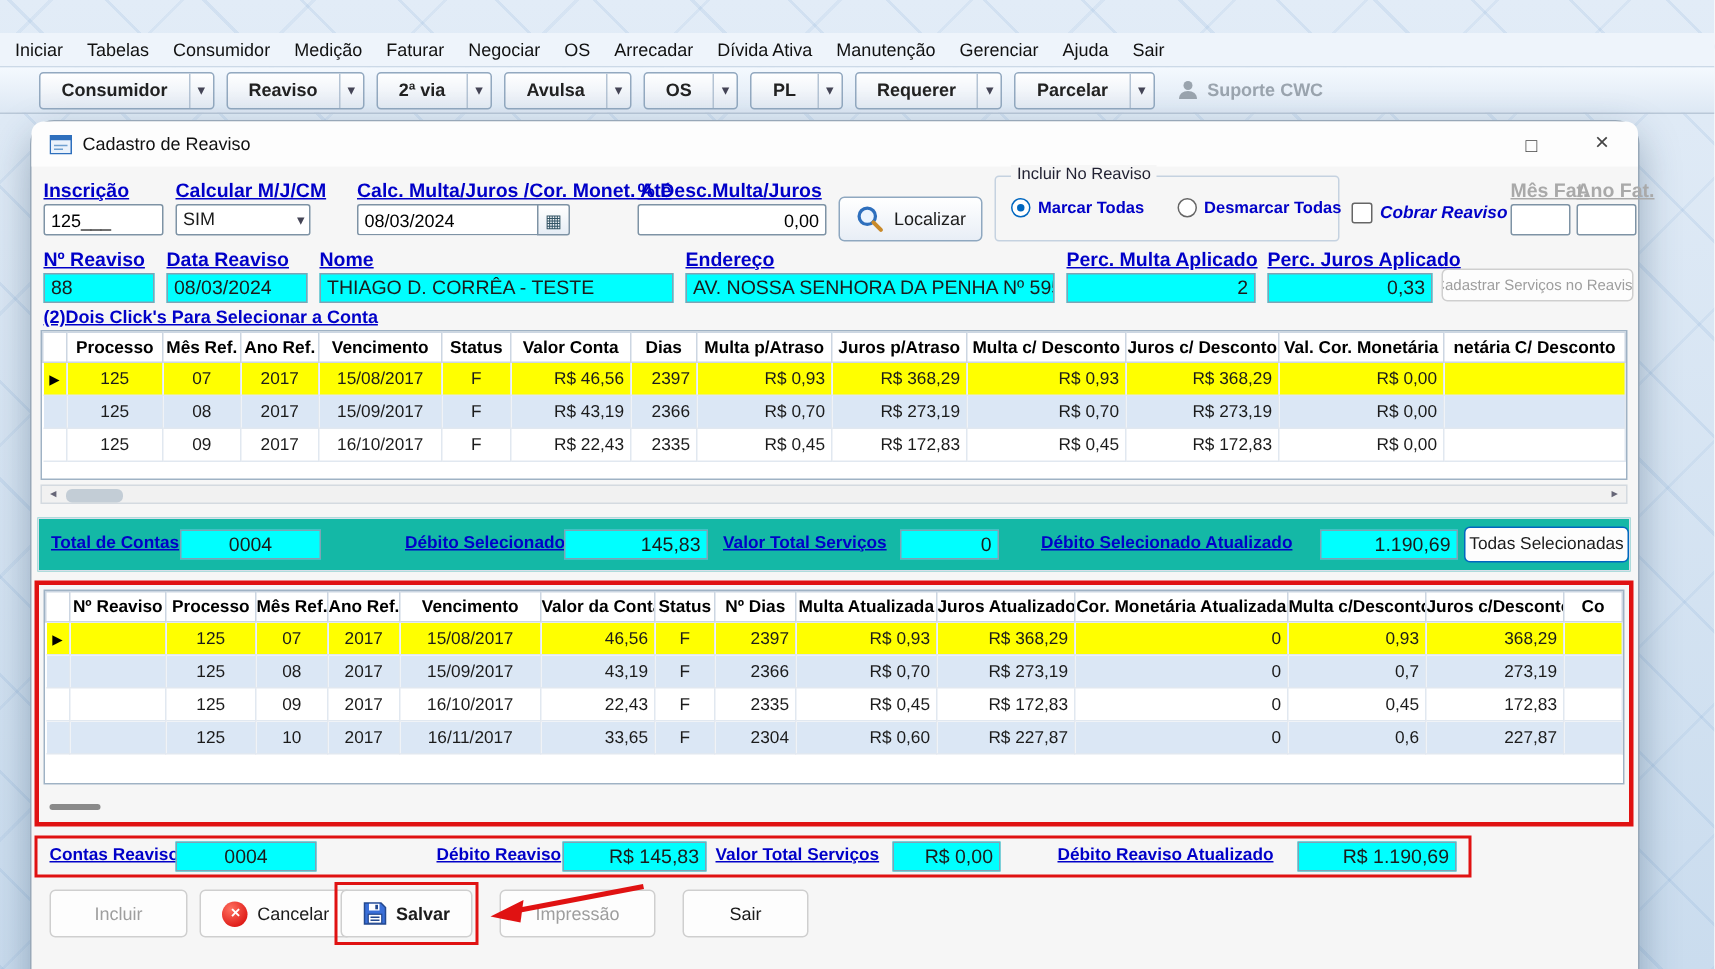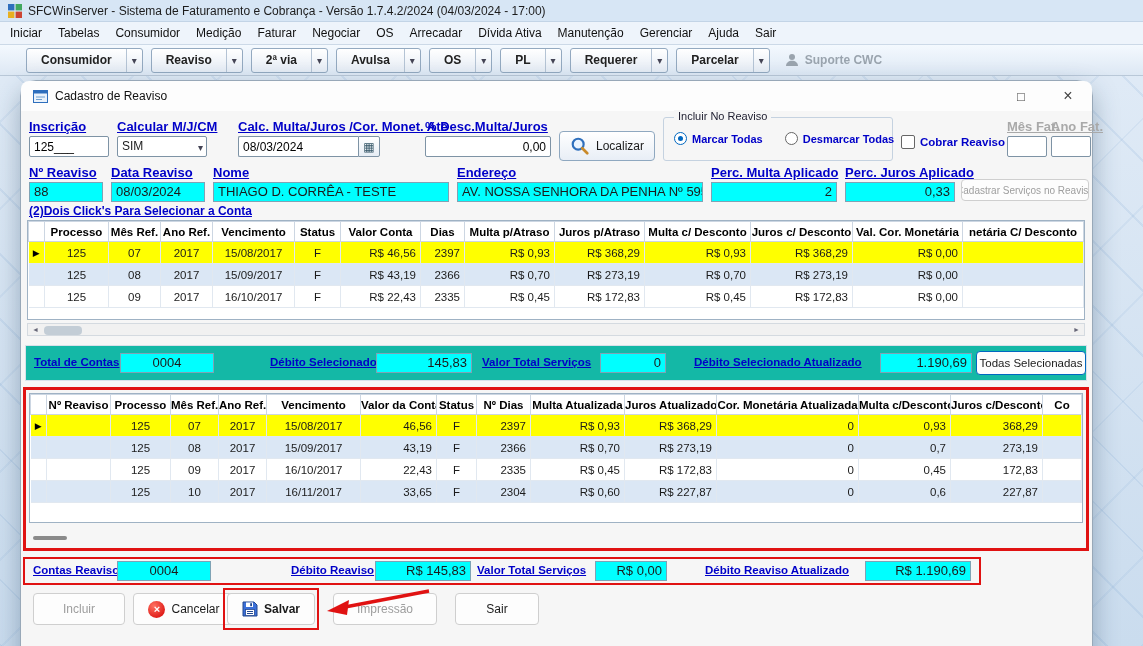--- a/index.html
+++ b/index.html
@@ -132,29 +132,20 @@
   .cancel-icon { width:17px; height:17px; border-radius:50%; background:radial-gradient(circle at 35% 30%, #ff7060, #d40000);
     color:#fff; font-weight:bold; font-size:11px; display:flex; align-items:center; justify-content:center; }
 
   .summary2 > * { position:absolute; }
 </style>
 </head>
 <body>
 
 <div class="app">
 
-  <div class="titlebar">
-    <svg width="14" height="14" viewBox="0 0 14 14">
-      <rect x="0" y="0" width="6.4" height="6.4" fill="#2e6fbd"></rect>
-      <rect x="7.6" y="0" width="6.4" height="6.4" fill="#41a85f"></rect>
-      <rect x="0" y="7.6" width="6.4" height="6.4" fill="#e8b021"></rect>
-      <rect x="7.6" y="7.6" width="6.4" height="6.4" fill="#cc4433"></rect>
-    </svg>
-    <span class="title-text">SFCWinServer - Sistema de Faturamento e Cobrança - Versão 1.7.4.2/2024 (04/03/2024 - 17:00)</span>
-  </div>
 
   <div class="menubar">
 
       <span class="menu-item">Iniciar</span>
 
       <span class="menu-item">Tabelas</span>
 
       <span class="menu-item">Consumidor</span>
 
       <span class="menu-item">Medição</span>
@@ -286,21 +277,21 @@
             <span class="radio-circle checked"></span>
             <span class="opt-lbl">Marcar Todas</span>
           </span>
           <span class="radio">
             <span class="radio-circle"></span>
             <span class="opt-lbl">Desmarcar Todas</span>
           </span>
         </div>
       </div>
 
-      <div style="left:880px; top:24px; display:flex; align-items:center; gap:5px;">
+      <div style="left:880px; top:24px; display:flex; align-items:center; gap:5px;font-style:italic;">
         <span class="checkbox"></span>
         <span class="opt-lbl" style="font-size:11.5px;">Cobrar Reaviso</span>
       </div>
 
       <div style="left:986px; top:8px; width:40px;">
         <span class="lbl dis">Mês Fat.</span>
         <input class="inp" value="" style="">
       </div>
       <div style="left:1030px; top:8px; width:40px;">
         <span class="lbl dis">Ano Fat.</span>

